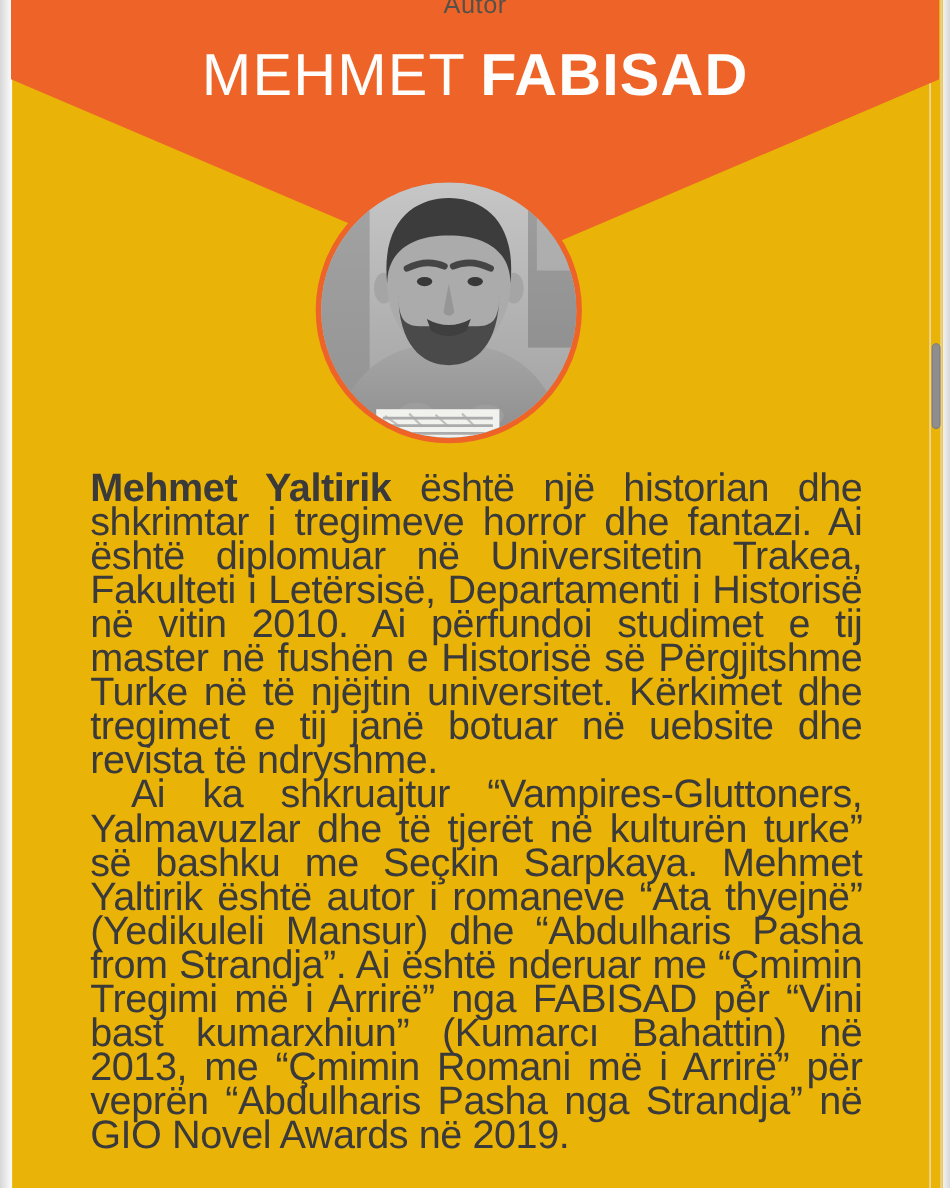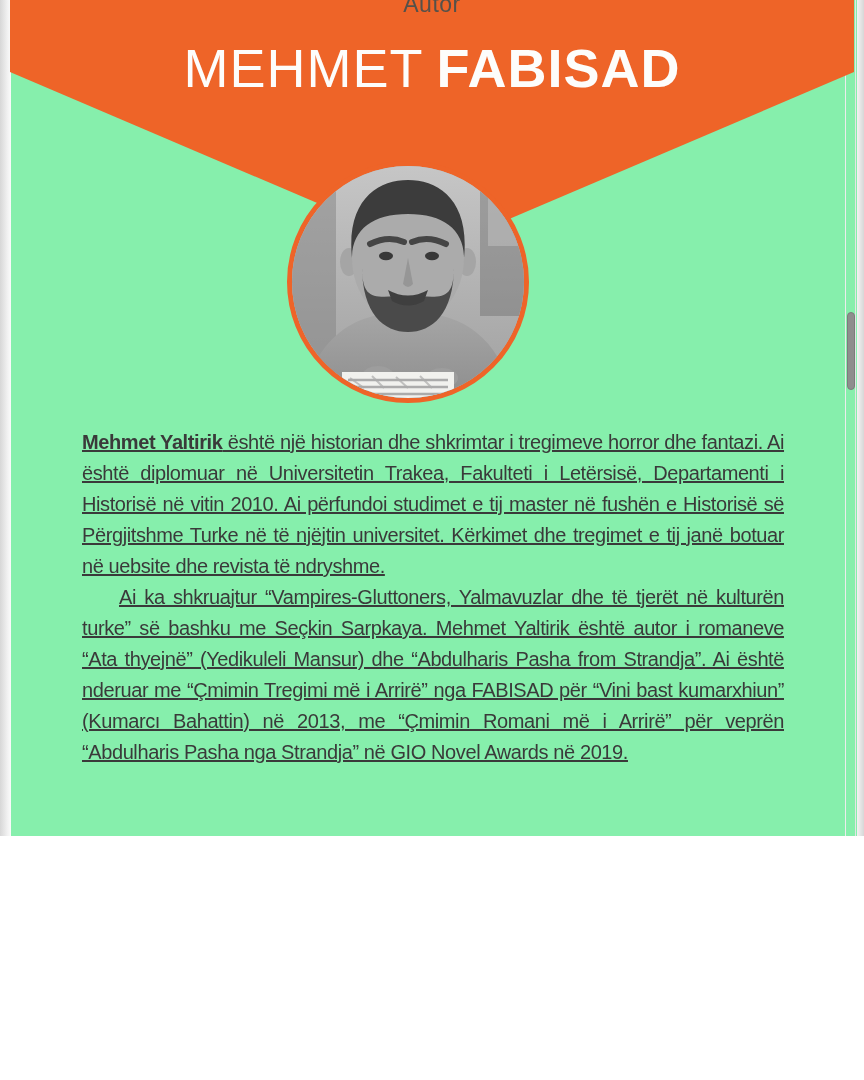--- a/index.html
+++ b/index.html
@@ -1,20 +1,20 @@
 <!DOCTYPE html>
 <html><head>
 <meta charset="utf-8">
 <style>
   html,body{margin:0;padding:0;}
   body{
     width:864px;height:1080px;overflow:hidden;background:#ffffff;
     font-family:"Liberation Sans", sans-serif;
   }
-  .viewport{position:relative;width:864px;height:836px;background:#86efac;overflow:hidden;}
+  .viewport{position:relative;width:864px;height:1080px;background:#eab308;overflow:hidden;}
 
   
   .edge-left{
     position:absolute;left:0;top:0;width:11px;height:1080px;
     background:linear-gradient(to right,#d7d7d7,#f2f2f2 70%,#fbfbfb);
   }
   .edge-right{
     position:absolute;left:857px;top:0;width:7px;height:1080px;
     background:linear-gradient(to left,#d7d7d7,#f3f3f3);
   }
@@ -42,22 +42,22 @@
   
   .photo-wrap{
     position:absolute;left:287px;top:161px;width:232px;height:232px;
     border:5px solid #ee6428;border-radius:50%;overflow:hidden;background:#b3b3b3;
   }
   .photo-wrap svg{display:block;}
 
   
   .content{
     position:absolute;left:82px;top:427px;width:702px;
-    font-size:20px;line-height:31px;letter-spacing:-0.4px;
-    color:#3a3a3a;text-align:justify;text-decoration:underline;
+    font-size:36px;line-height:31px;letter-spacing:-0.4px;
+    color:#3a3a3a;text-align:justify;
   }
   .content p{margin:0;}
   .content p.indent{text-indent:37px;}
   .content .lead{font-weight:700;}
 
   
   .scroll-thumb{
     position:absolute;left:847px;top:312px;width:8px;height:78px;
     background:#8e8e8e;border-radius:4px;border:1px solid #7c7c7c;box-sizing:border-box;
   }

